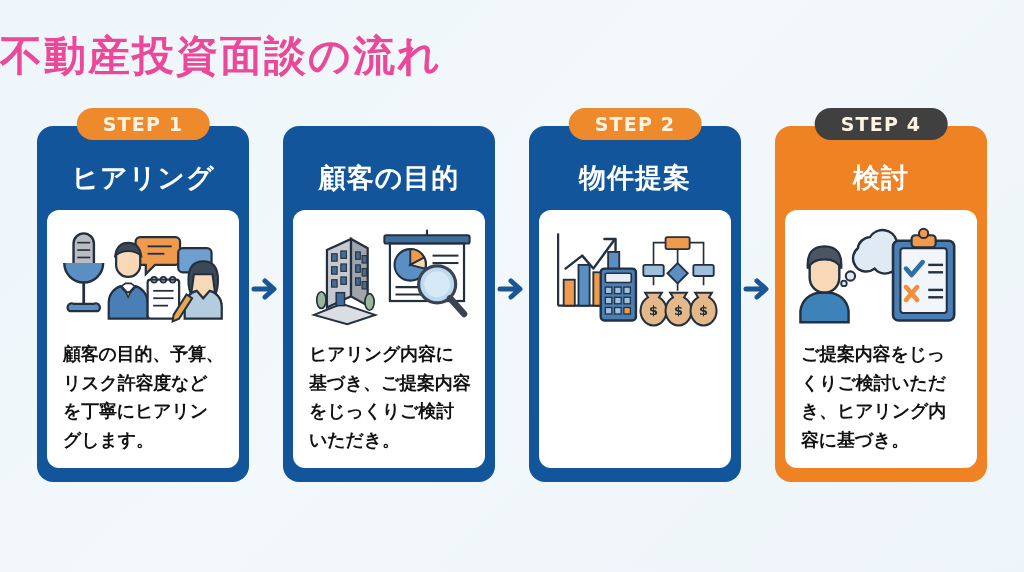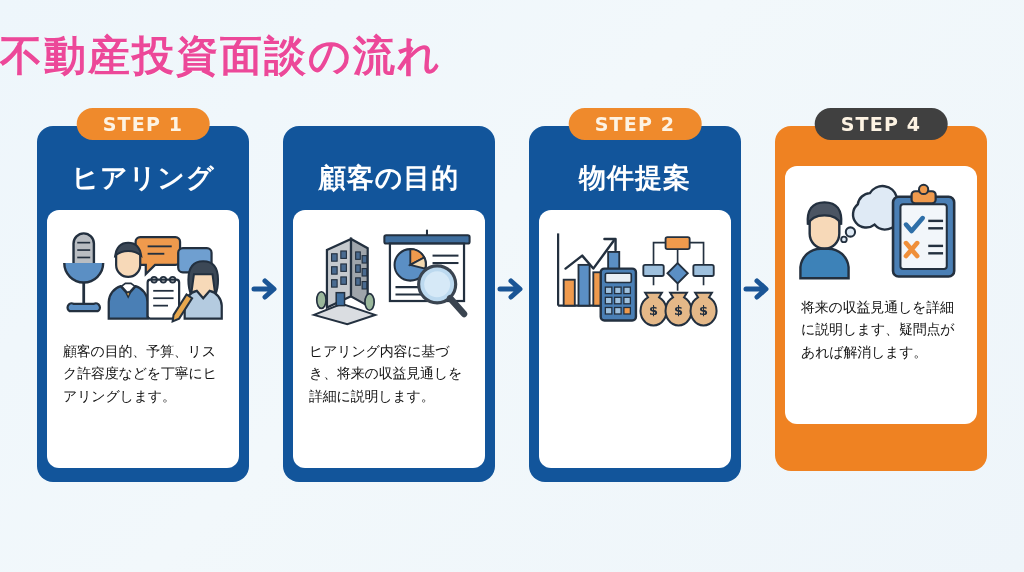--- a/index.html
+++ b/index.html
@@ -84,25 +84,25 @@
   .icon-area {
     height: 112px;
     display: flex;
     align-items: center;
     justify-content: center;
     overflow: hidden;
   }
   .icon-area svg { display: block; }
 
   .desc {
-    font-size: 14px;
+    font-size: 18px;
     line-height: 1.58;
     color: #121212;
     padding: 8px 6px 0 8px;
-    font-weight: 400;
+    font-weight: 700;
     letter-spacing: -0.2px;
   }
 
   .arrow {
     flex: 0 0 34px;
     display: flex;
     align-items: center;
     justify-content: center;
     height: 345px;
     padding-top: 20px;
@@ -216,21 +216,21 @@
               <line x1="102" y1="66" x2="150" y2="66" stroke="#23303f" stroke-width="2.2"></line>
               <line x1="102" y1="74" x2="140" y2="74" stroke="#23303f" stroke-width="2.2"></line>
             </g>
             <g>
               <circle cx="147" cy="63" r="20" fill="#bcd9ef" stroke="#3a4450" stroke-width="3.4"></circle>
               <circle cx="147" cy="63" r="14" fill="#d6e9f7" stroke="none"></circle>
               <line x1="161" y1="78" x2="176" y2="95" stroke="#3a4450" stroke-width="7" stroke-linecap="round"></line>
             </g>
           </svg>
         </div>
-        <div class="desc">ヒアリング内容に基づき、将来の収益見通しを詳細に説明します。</div>
+        <div class="desc">ヒアリング内容に基づき、ご提案内容をじっくりご検討いただき。</div>
       </div>
     </div>
   </div>
 
   <div class="arrow">
     <svg width="30" height="30" viewBox="0 0 30 30">
       <path d="M3 15 h18 M14 7 l9 8 l-9 8" fill="none" stroke="#1a5596" stroke-width="5" stroke-linecap="round" stroke-linejoin="round"></path>
     </svg>
   </div>
 
@@ -292,20 +292,21 @@
 
   <div class="arrow">
     <svg width="30" height="30" viewBox="0 0 30 30">
       <path d="M3 15 h18 M14 7 l9 8 l-9 8" fill="none" stroke="#1a5596" stroke-width="5" stroke-linecap="round" stroke-linejoin="round"></path>
     </svg>
   </div>
 
   <div class="step-wrap">
     <div class="card orange">
       <div class="badge on-orange">STEP 4</div>
+      <div class="card-title">検討</div>
       <div class="inner">
         <div class="icon-area">
           <svg width="190" height="108" viewBox="0 0 190 108">
             <g>
               <path d="M18 44 a16 16 0 0 1 32 0 v12 a16 16 0 0 1 -32 0z" fill="#f7d9b8" stroke="#23303f" stroke-width="2.6"></path>
               <path d="M16 46 q-2 -24 18 -24 q20 0 18 24 q-4 -10 -18 -10 q-14 0 -18 10z" fill="#4b5563" stroke="#23303f" stroke-width="2.4"></path>
               <path d="M8 104 v-12 a22 22 0 0 1 22 -20 h8 a22 22 0 0 1 22 20 v12z" fill="#3d82b8" stroke="#23303f" stroke-width="2.6"></path>
             </g>
             <g>
               <path d="M70 24 a14 14 0 0 1 13 -12 a16 16 0 0 1 29 4 a13 13 0 0 1 2 24 a15 15 0 0 1 -26 6 a14 14 0 0 1 -18 -22z" fill="#dfeaf5" stroke="#23303f" stroke-width="2.6"></path>
@@ -323,18 +324,18 @@
               <line x1="146" y1="42" x2="162" y2="42" stroke="#23303f" stroke-width="2.6"></line>
               <line x1="146" y1="50" x2="162" y2="50" stroke="#23303f" stroke-width="2.6"></line>
               <g>
                 <path d="M122 66 l12 14 M134 66 l-12 14" fill="none" stroke="#ef8f3a" stroke-width="5" stroke-linecap="round"></path>
               </g>
               <line x1="146" y1="69" x2="162" y2="69" stroke="#23303f" stroke-width="2.6"></line>
               <line x1="146" y1="77" x2="162" y2="77" stroke="#23303f" stroke-width="2.6"></line>
             </g>
           </svg>
         </div>
-        <div class="desc">将来の収益見通しを詳細に説明します、疑問点があれば解消します。</div>
+        <div class="desc">ご提案内容をじっくりご検討いただき、ヒアリング内容に基づき。</div>
       </div>
     </div>
   </div>
 
 </div>
 
 </body></html>

